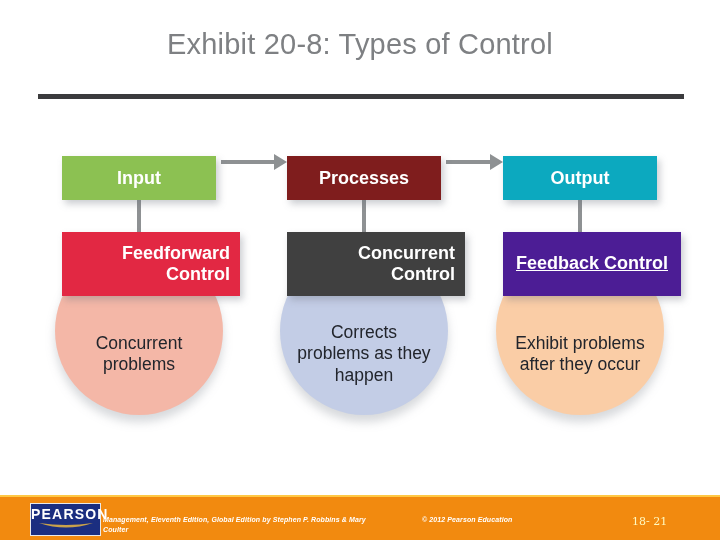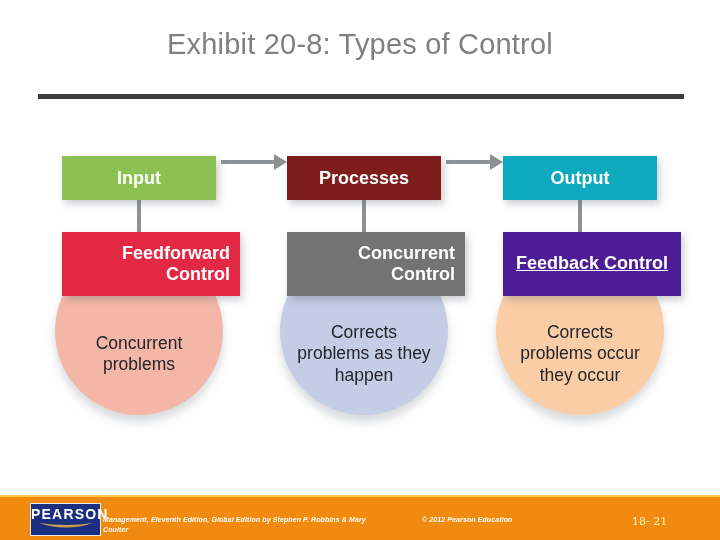--- a/index.html
+++ b/index.html
@@ -83,28 +83,28 @@
     <div class="stage-box pos-0" style="background-color: rgb(140, 193, 82);">Input</div>
     <div class="control-box pos-0" style="background-color: rgb(226, 40, 67);">Feedforward Control</div>
     <div class="varrow-head" style="left:132px;"></div>
     <div class="varrow-shaft" style="left:137px;"></div>
 
     <div class="harrow-shaft" style="left:221px; width:53px;"></div>
     <div class="harrow-head" style="left:274px;"></div>
 
     <div class="circle cpos-1" style="background-color: rgb(195, 205, 230);">Corrects problems as they happen</div>
     <div class="stage-box pos-1" style="background-color: #7f1d1d;">Processes</div>
-    <div class="control-box pos-1" style="background-color: #737373; padding-left: 44px;">Concurrent Control</div>
+    <div class="control-box pos-1" style="background-color: #404040; padding-left: 44px;">Concurrent Control</div>
     <div class="varrow-head" style="left:357px;"></div>
     <div class="varrow-shaft" style="left:362px;"></div>
 
     <div class="harrow-shaft" style="left:446px; width:44px;"></div>
     <div class="harrow-head" style="left:490px;"></div>
 
-    <div class="circle cpos-2" style="background-color: rgb(250, 205, 166);">Corrects problems occur they occur</div>
+    <div class="circle cpos-2" style="background-color: rgb(250, 205, 166);">Exhibit problems after they occur</div>
     <div class="stage-box pos-2" style="background-color: rgb(12, 169, 191);">Output</div>
     <div class="control-box pos-2" style="background-color: #4c1d95; text-decoration: underline;">Feedback Control</div>
     <div class="varrow-head" style="left:573px;"></div>
     <div class="varrow-shaft" style="left:578px;"></div>
 
   </div>
 
   <div class="footer-stripe" style="background-color: rgb(255, 200, 69);"></div>
   <div class="footer-bar" style="background-color: rgb(242, 138, 15);"></div>
 

